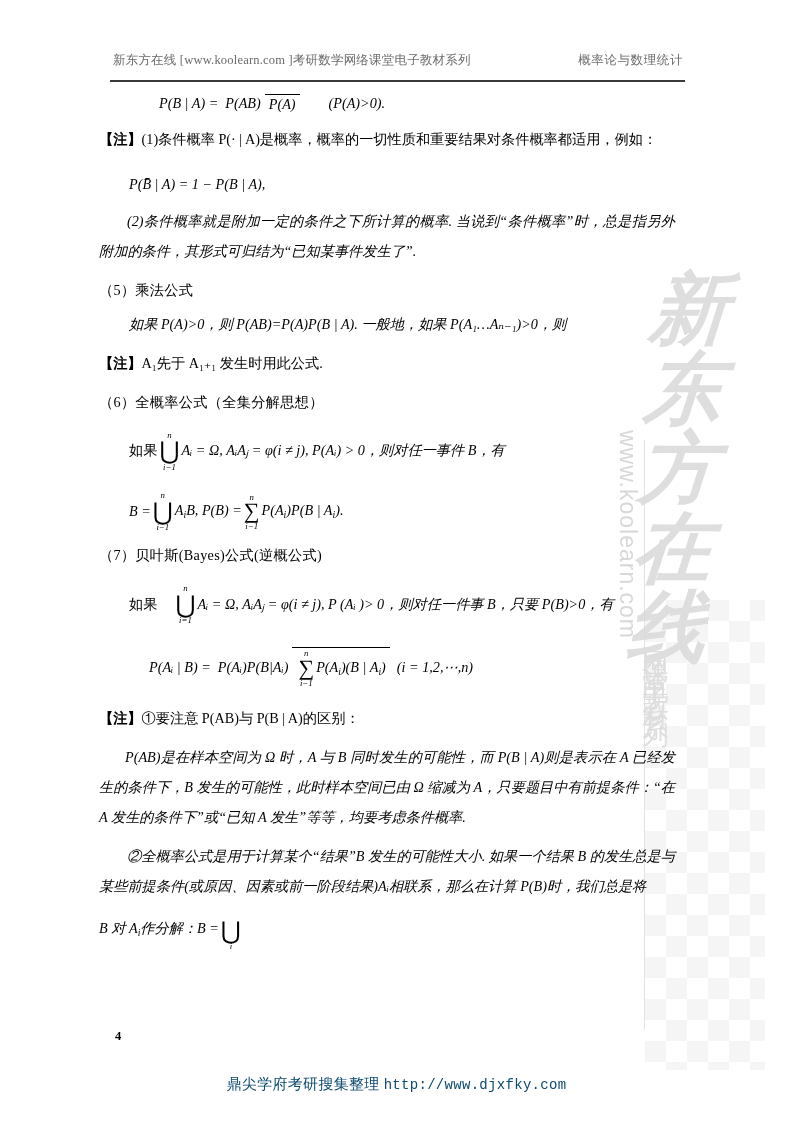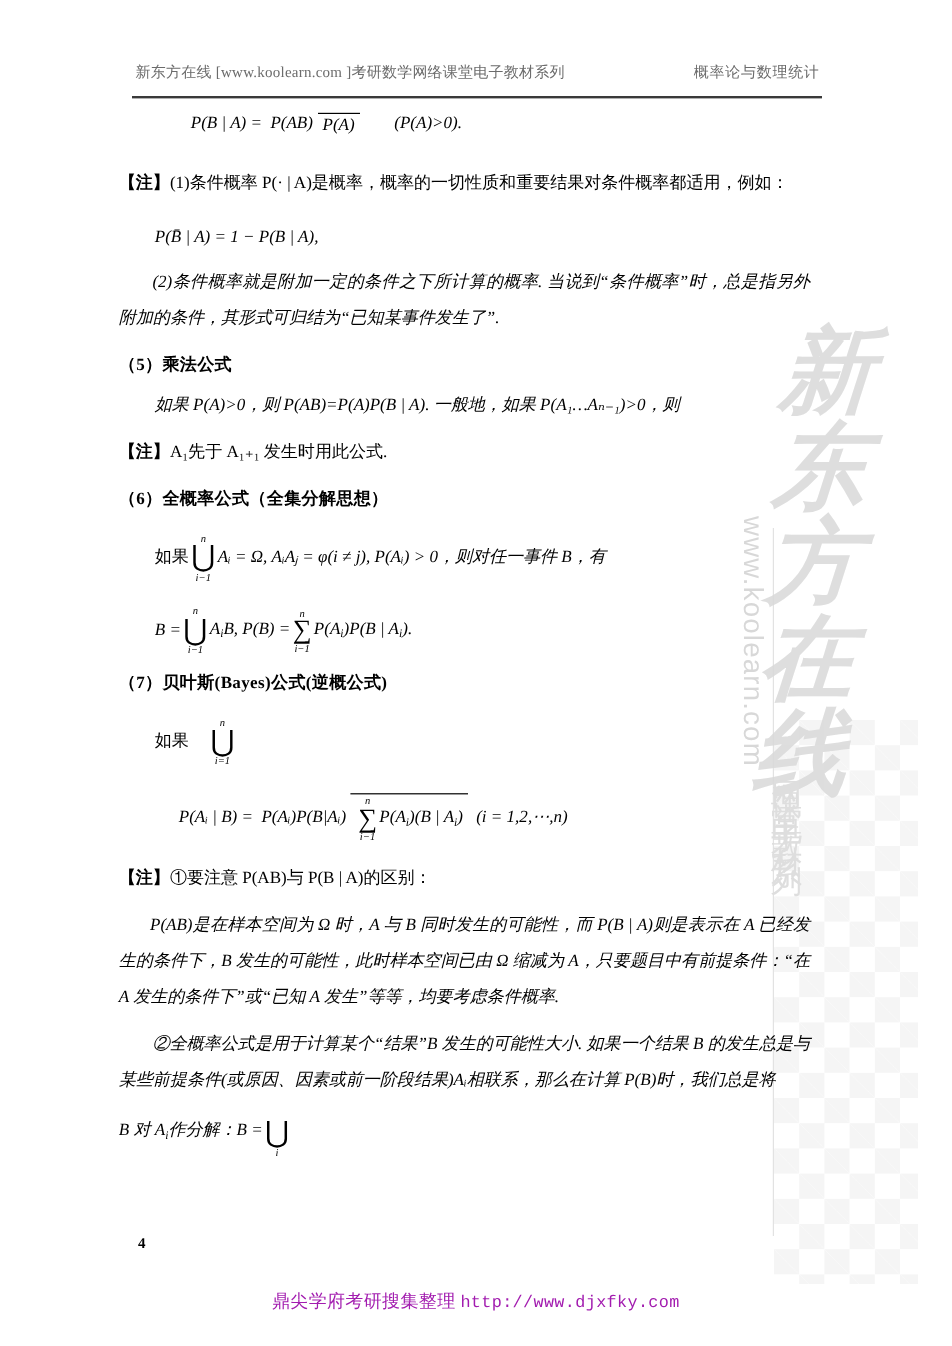--- a/index.html
+++ b/index.html
@@ -128,21 +128,21 @@
   }
   .para.indent { text-indent: 28px; font-style: italic; }
   .eq {
     margin: 0 0 8px 0;
     padding-left: 30px;
     line-height: 1.5;
   }
   .eq-center { padding-left: 60px; }
   .sect {
     margin: 4px 0 4px 0;
-    font-weight: 700;
+    font-weight: 400;
     line-height: 30px;
     letter-spacing: .3px;
   }
   .note-tag { font-weight: 700; }
 
   i, .it { font-style: italic; font-family: "Liberation Serif", serif; }
 
   
   .mathline { display: flex; align-items: center; flex-wrap: nowrap; }
   .frac {
@@ -178,21 +178,21 @@
     font-weight: 700;
     z-index: 3;
   }
   .footer {
     position: absolute;
     left: 0;
     right: 0;
     top: 1075px;
     text-align: center;
     font-size: 15px;
-    color: #a21caf;
+    color: #0c4a6e;
     z-index: 3;
     letter-spacing: .3px;
   }
   .footer .url {
     font-family: "Liberation Mono", "DejaVu Sans Mono", monospace;
     font-size: 14px;
   }
 </style>
 </head>
 <body>
@@ -226,21 +226,21 @@
         <span class="it">P(B | A) =</span>
         <span class="frac">
           <span class="nm it">P(AB)</span>
           <span class="dn it">P(A)</span>
         </span>
         <span style="display:inline-block;width:26px"></span>
         <span class="it">(P(A)&gt;0).</span>
       </span>
     </div>
 
-    <div class="para" style="margin-top:24px">
+    <div class="para" style="margin-top:10px">
       <span class="note-tag">【注】</span><span>(1)条件概率 P(· | A)是概率，概率的一切性质和重要结果对条件概率都适用，例如：</span>
     </div>
 
     <div class="eq" style="margin-top:20px">
       <span class="it">P(B̄ | A) = 1 − P(B | A),</span>
     </div>
 
 
     <div class="para indent" style="margin-top:10px">(2)条件概率就是附加一定的条件之下所计算的概率. 当说到“条件概率”时，总是指另外附加的条件，其形式可归结为“已知某事件发生了”.</div>
 
@@ -287,20 +287,21 @@
 
     <div class="eq" style="margin-top:14px">
       <span class="mathline">
         <span>如果</span>
         <span style="display:inline-block;width:16px"></span>
         <span class="bigop">
           <span class="lim">n</span>
           <span class="glyph">⋃</span>
           <span class="lim">i=1</span>
         </span>
+        <span class="it">Aᵢ = Ω, AᵢAⱼ = φ(i ≠ j), P (Aᵢ )&gt; 0，则对任一件事 B，只要 P(B)&gt;0，有</span>
       </span>
     </div>
 
     <div class="eq" style="margin-top:22px;padding-left:50px">
       <span class="mathline">
         <span class="it">P(Aᵢ | B) =</span>
         <span class="frac">
           <span class="nm it">P(Aᵢ)P(B|Aᵢ)</span>
           <span class="dn it">
             <span class="mathline" style="justify-content:center">

